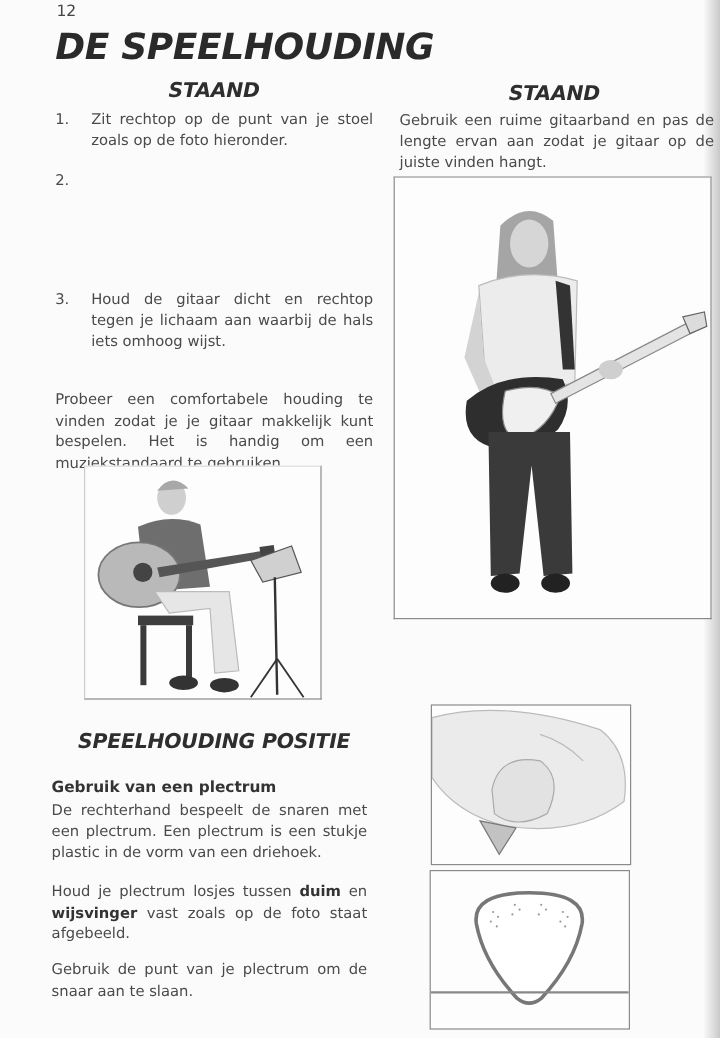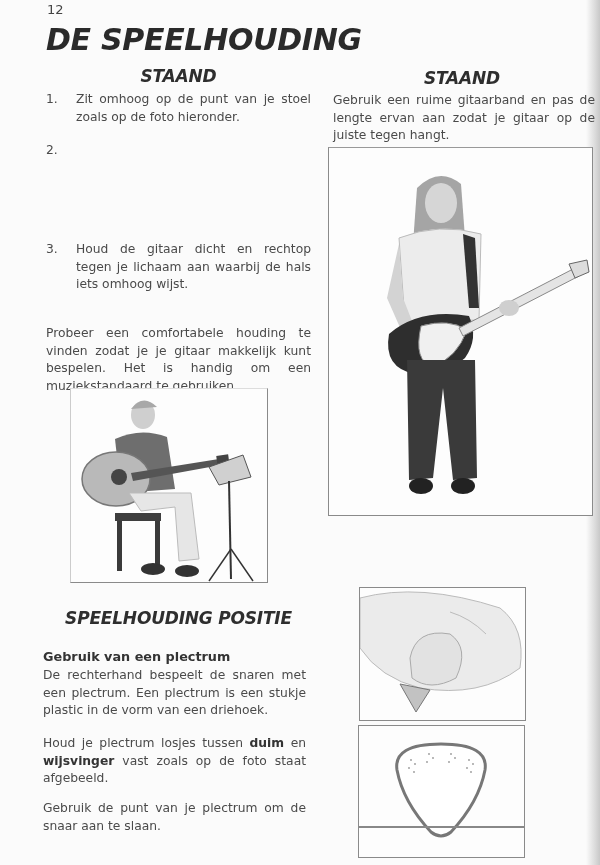--- a/index.html
+++ b/index.html
@@ -37,21 +37,21 @@
 
 <div class="edge-shadow"></div>
 
 <div class="page-num">12</div>
 <div class="page-title">DE SPEELHOUDING</div>
 
 <div class="h2" style="left:46px; top:66px; width:265px;">STAAND</div>
 
 <div class="num-item" style="left:46px; top:91px; width:265px; height:36px;">
   <span class="n">1.</span>
-  <span class="t">Zit omhoog op de punt van je stoel zoals op de foto hieronder.</span>
+  <span class="t">Zit rechtop op de punt van je stoel zoals op de foto hieronder.</span>
 </div>
 <div class="num-item" style="left:46px; top:142px; width:265px; height:90px;">
   <span class="n">2.</span>
 </div>
 <div class="num-item" style="left:46px; top:241px; width:265px; height:54px;">
   <span class="n">3.</span>
   <span class="t">Houd de gitaar dicht en rechtop tegen je lichaam aan waarbij de hals iets omhoog wijst.</span>
 </div>
 
 <div class="body-text" style="left:46px; top:307px; width:265px;margin-top:18px;">Probeer een comfortabele houding te vinden zodat je je gitaar makkelijk kunt bespelen. Het is handig om een muziekstandaard te gebruiken.</div>
@@ -80,21 +80,21 @@
     <ellipse cx="116" cy="182" rx="12" ry="6" fill="#333"></ellipse>
 
     <path d="M138 78 L172 66 L180 88 L148 96 Z" fill="#d0d0d0" stroke="#555"></path>
     <line x1="158" y1="92" x2="160" y2="190" stroke="#333" stroke-width="2"></line>
     <line x1="160" y1="160" x2="138" y2="192" stroke="#333" stroke-width="1.5"></line>
     <line x1="160" y1="160" x2="182" y2="192" stroke="#333" stroke-width="1.5"></line>
   </svg>
 </div>
 
 <div class="h2" style="left:333px; top:68px; width:258px;">STAAND</div>
-<div class="body-text" style="left:333px; top:92px; width:262px;">Gebruik een ruime gitaarband en pas de lengte ervan aan zodat je gitaar op de juiste tegen hangt.</div>
+<div class="body-text" style="left:333px; top:92px; width:262px;">Gebruik een ruime gitaarband en pas de lengte ervan aan zodat je gitaar op de juiste vinden hangt.</div>
 
 <div class="frame" style="left:328px; top:147px; width:263px; height:367px; border-top-color:#999;">
   <svg width="263" height="367" viewBox="0 0 263 367">
 
     <path d="M88 40 Q110 18 132 36 L136 90 L84 96 Z" fill="#a5a5a5"></path>
     <ellipse cx="112" cy="55" rx="16" ry="20" fill="#d6d6d6"></ellipse>
 
     <path d="M70 90 Q110 74 152 86 L150 172 L76 174 Z" fill="#ececec" stroke="#bbb"></path>
 
     <path d="M134 86 L146 90 L150 160 L140 160 Z" fill="#333"></path>

